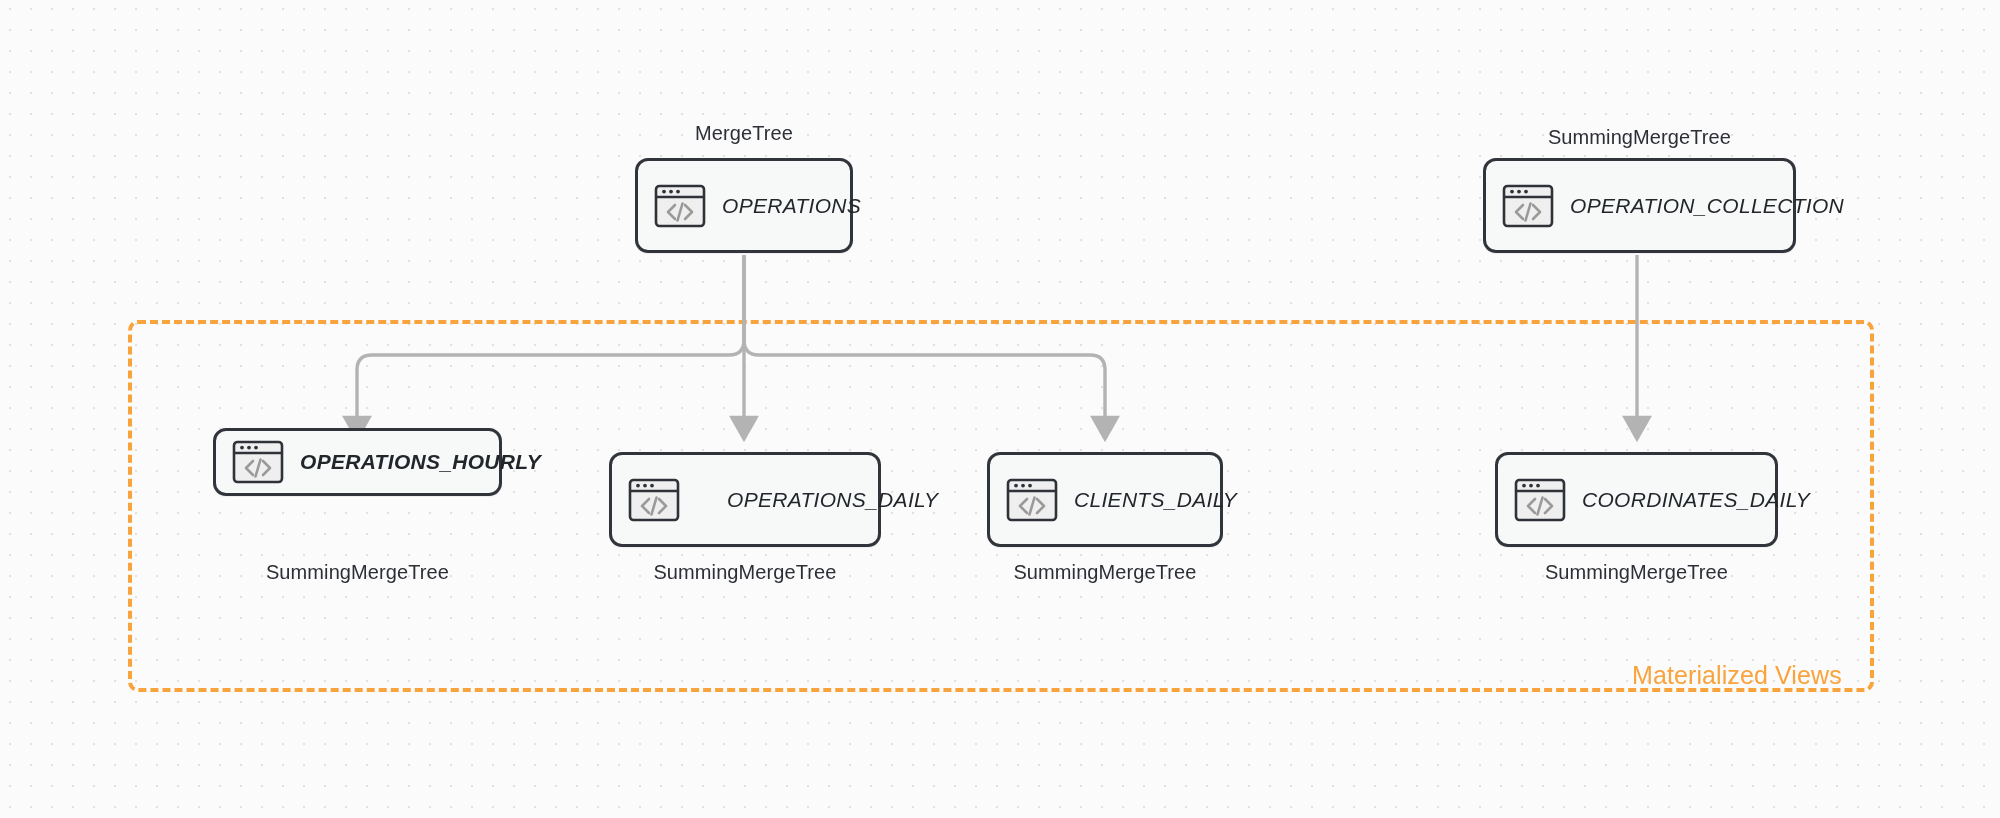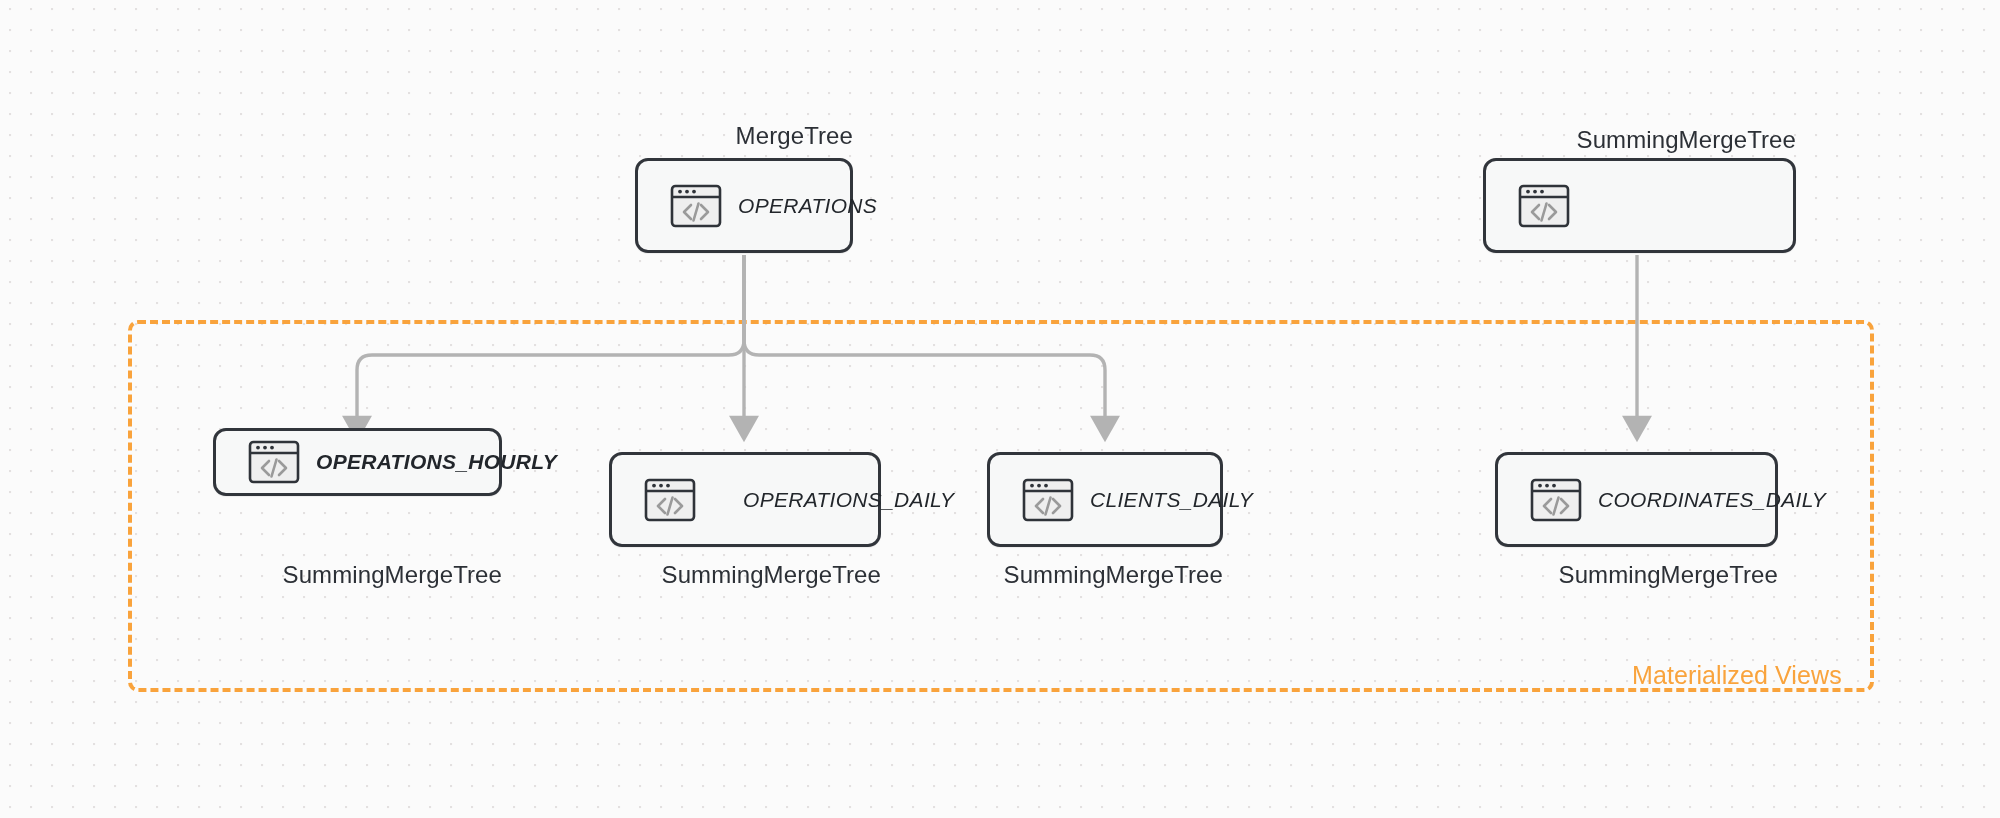--- a/index.html
+++ b/index.html
@@ -54,21 +54,21 @@
 
   
   .node {
     position: absolute;
     box-sizing: border-box;
     background: #f7f8f8;
     border: 3.5px solid #31353b;
     border-radius: 13px;
     display: flex;
     align-items: center;
-    padding-left: 32px;
+    padding-left: 16px;
     box-shadow: 0 1px 1px rgba(0,0,0,0.06);
   }
 
   .node-icon {
     flex: 0 0 auto;
     width: 52px;
     height: 44px;
     margin-right: 16px;
     display: block;
   }
@@ -79,24 +79,24 @@
     font-size: 21px;
     color: #22262b;
     letter-spacing: 0.3px;
     white-space: nowrap;
   }
 
   
   .engine-label {
     position: absolute;
     font-family: "Liberation Sans", sans-serif;
-    font-size: 24px;
+    font-size: 20px;
     color: #2c3036;
     white-space: nowrap;
-    text-align: right;
+    text-align: center;
     letter-spacing: 0.1px;
   }
 </style>
 </head>
 <body>
 
 <div id="canvas">
 
   <div class="group-box" style="left:128px; top:320px; width:1746px; height:372px;"></div>
 
@@ -140,20 +140,21 @@
     <svg class="node-icon" viewBox="0 0 52 44" xmlns="http://www.w3.org/2000/svg">
       <rect x="2" y="2" width="48" height="40" rx="3.5" ry="3.5" fill="#efefef" stroke="#2f3339" stroke-width="2.6"></rect>
       <path d="M 2 13 L 50 13" stroke="#2f3339" stroke-width="2.6" fill="none"></path>
       <circle cx="10" cy="7.6" r="1.9" fill="#2f3339"></circle>
       <circle cx="17" cy="7.6" r="1.9" fill="#2f3339"></circle>
       <circle cx="24" cy="7.6" r="1.9" fill="#2f3339"></circle>
       <path d="M 21 21 L 14 28 L 21 35" stroke="#9a9a9a" stroke-width="2.6" fill="none" stroke-linecap="round" stroke-linejoin="round"></path>
       <path d="M 31 21 L 38 28 L 31 35" stroke="#9a9a9a" stroke-width="2.6" fill="none" stroke-linecap="round" stroke-linejoin="round"></path>
       <path d="M 28.5 19.5 L 23.5 36.5" stroke="#9a9a9a" stroke-width="2.6" fill="none" stroke-linecap="round"></path>
     </svg>
+    <span class="node-title">OPERATION_COLLECTION</span>
   </div>
 
   <div class="node" style="left:213px; top:428px; width:289px; height:68px;font-weight:bold;">
     <svg class="node-icon" viewBox="0 0 52 44" xmlns="http://www.w3.org/2000/svg">
       <rect x="2" y="2" width="48" height="40" rx="3.5" ry="3.5" fill="#efefef" stroke="#2f3339" stroke-width="2.6"></rect>
       <path d="M 2 13 L 50 13" stroke="#2f3339" stroke-width="2.6" fill="none"></path>
       <circle cx="10" cy="7.6" r="1.9" fill="#2f3339"></circle>
       <circle cx="17" cy="7.6" r="1.9" fill="#2f3339"></circle>
       <circle cx="24" cy="7.6" r="1.9" fill="#2f3339"></circle>
       <path d="M 21 21 L 14 28 L 21 35" stroke="#9a9a9a" stroke-width="2.6" fill="none" stroke-linecap="round" stroke-linejoin="round"></path>

